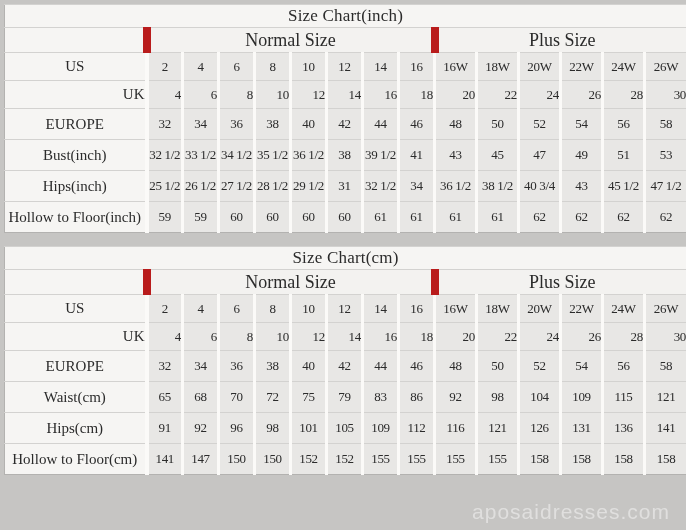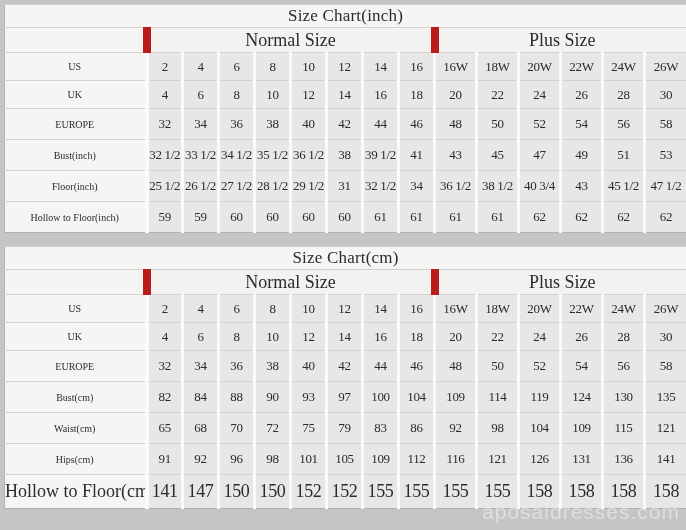--- a/index.html
+++ b/index.html
@@ -46,42 +46,42 @@
     background: #f6f5f3;
     height: 24px;
   }
   td.group-cell {
     background: #f3f2f0;
     font-size: 18px;
     border-left: 8px solid #b91c1c;
   }
   td.label-cell {
     background: #f6f5f3;
-    font-size: 10px;
+    font-size: 15px;
   }
   td.data-cell {
     background: #e8e7e5;
     font-size: 13px;
     border-left: 3px solid #fbfaf8;
     letter-spacing: -0.3px;
   }
   td.data-cell.first-data {
     border-left: 4px solid #fbfaf8;
   }
   
   tbody tr:nth-child(1) td { height: 27px; }
-  tbody tr:nth-child(2) td { height: 27px; }
+  tbody tr:nth-child(2) td { height: 27px; text-align: right; }
   tbody tr:nth-child(3) td { height: 30px; }
   tbody tr:nth-child(4) td { height: 30px; margin-top: 24px; }
   tbody tr:nth-child(5) td { height: 30px; }
   tbody tr:nth-child(6) td { height: 30px; }
   tbody tr:nth-child(7) td { height: 33px; font-size: 18px; }
   #watermark {
     position: absolute;
-    right: 6px;
+    right: 16px;
     bottom: 6px;
     font-family: "Liberation Sans", sans-serif;
     font-size: 21px;
     letter-spacing: 1px;
     color: rgba(255, 255, 255, 0.45);
     pointer-events: none;
   }
 </style>
 </head>
 <body>
@@ -179,21 +179,21 @@
           <td class="data-cell">39 1/2</td>
           <td class="data-cell">41</td>
           <td class="data-cell">43</td>
           <td class="data-cell">45</td>
           <td class="data-cell">47</td>
           <td class="data-cell">49</td>
           <td class="data-cell">51</td>
           <td class="data-cell">53</td>
         </tr>
         <tr>
-          <td class="label-cell">Floor(inch)</td>
+          <td class="label-cell">Hips(inch)</td>
           <td class="data-cell first-data">25 1/2</td>
           <td class="data-cell">26 1/2</td>
           <td class="data-cell">27 1/2</td>
           <td class="data-cell">28 1/2</td>
           <td class="data-cell">29 1/2</td>
           <td class="data-cell">31</td>
           <td class="data-cell">32 1/2</td>
           <td class="data-cell">34</td>
           <td class="data-cell">36 1/2</td>
           <td class="data-cell">38 1/2</td>
@@ -296,37 +296,20 @@
           <td class="data-cell">44</td>
           <td class="data-cell">46</td>
           <td class="data-cell">48</td>
           <td class="data-cell">50</td>
           <td class="data-cell">52</td>
           <td class="data-cell">54</td>
           <td class="data-cell">56</td>
           <td class="data-cell">58</td>
         </tr>
         <tr>
-          <td class="label-cell">Bust(cm)</td>
-          <td class="data-cell first-data">82</td>
-          <td class="data-cell">84</td>
-          <td class="data-cell">88</td>
-          <td class="data-cell">90</td>
-          <td class="data-cell">93</td>
-          <td class="data-cell">97</td>
-          <td class="data-cell">100</td>
-          <td class="data-cell">104</td>
-          <td class="data-cell">109</td>
-          <td class="data-cell">114</td>
-          <td class="data-cell">119</td>
-          <td class="data-cell">124</td>
-          <td class="data-cell">130</td>
-          <td class="data-cell">135</td>
-        </tr>
-        <tr>
           <td class="label-cell">Waist(cm)</td>
           <td class="data-cell first-data">65</td>
           <td class="data-cell">68</td>
           <td class="data-cell">70</td>
           <td class="data-cell">72</td>
           <td class="data-cell">75</td>
           <td class="data-cell">79</td>
           <td class="data-cell">83</td>
           <td class="data-cell">86</td>
           <td class="data-cell">92</td>

